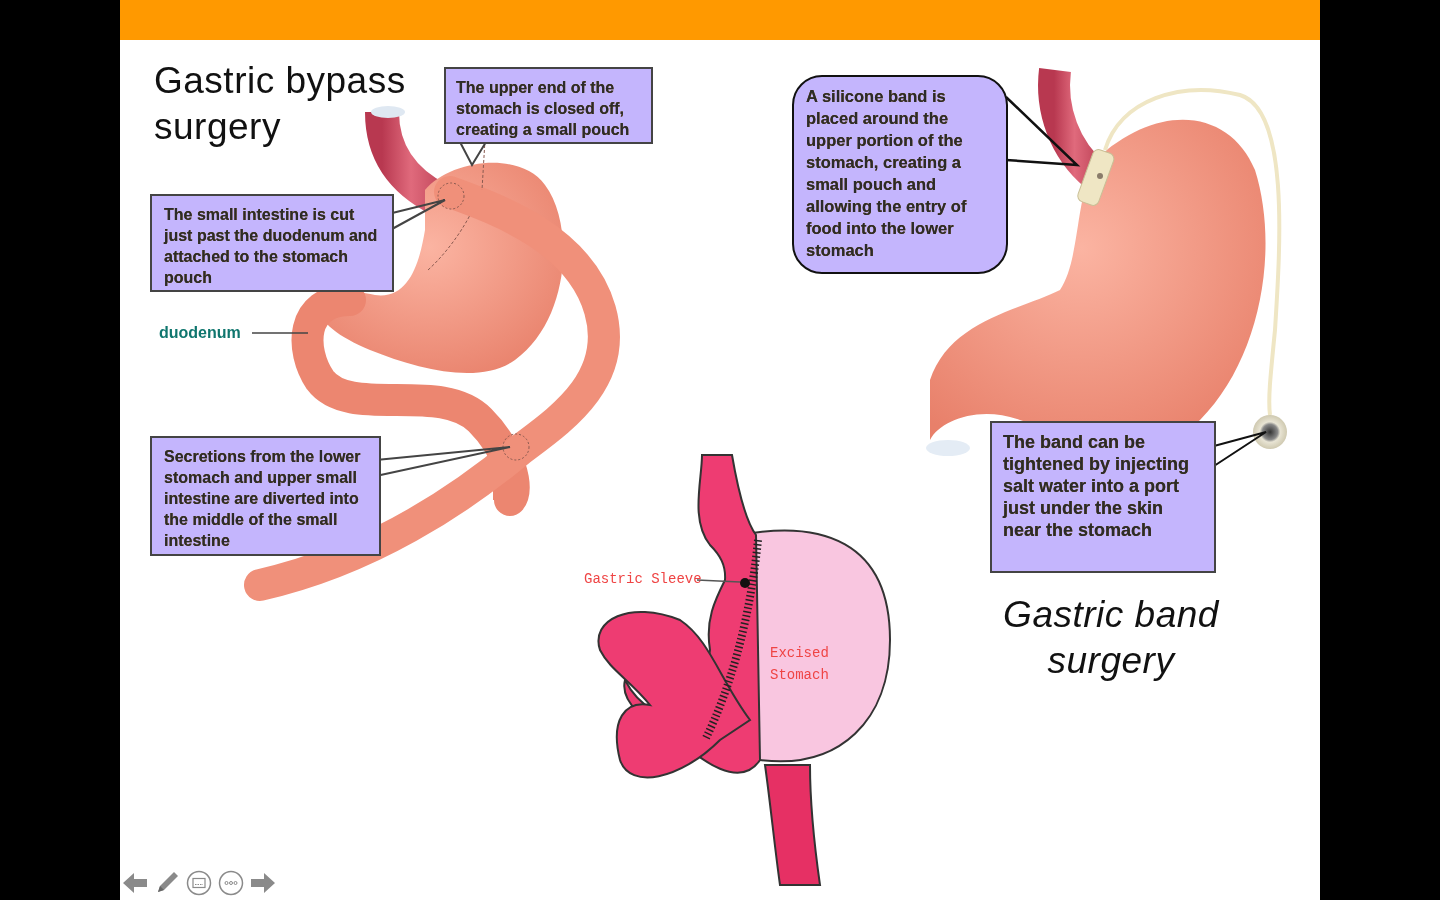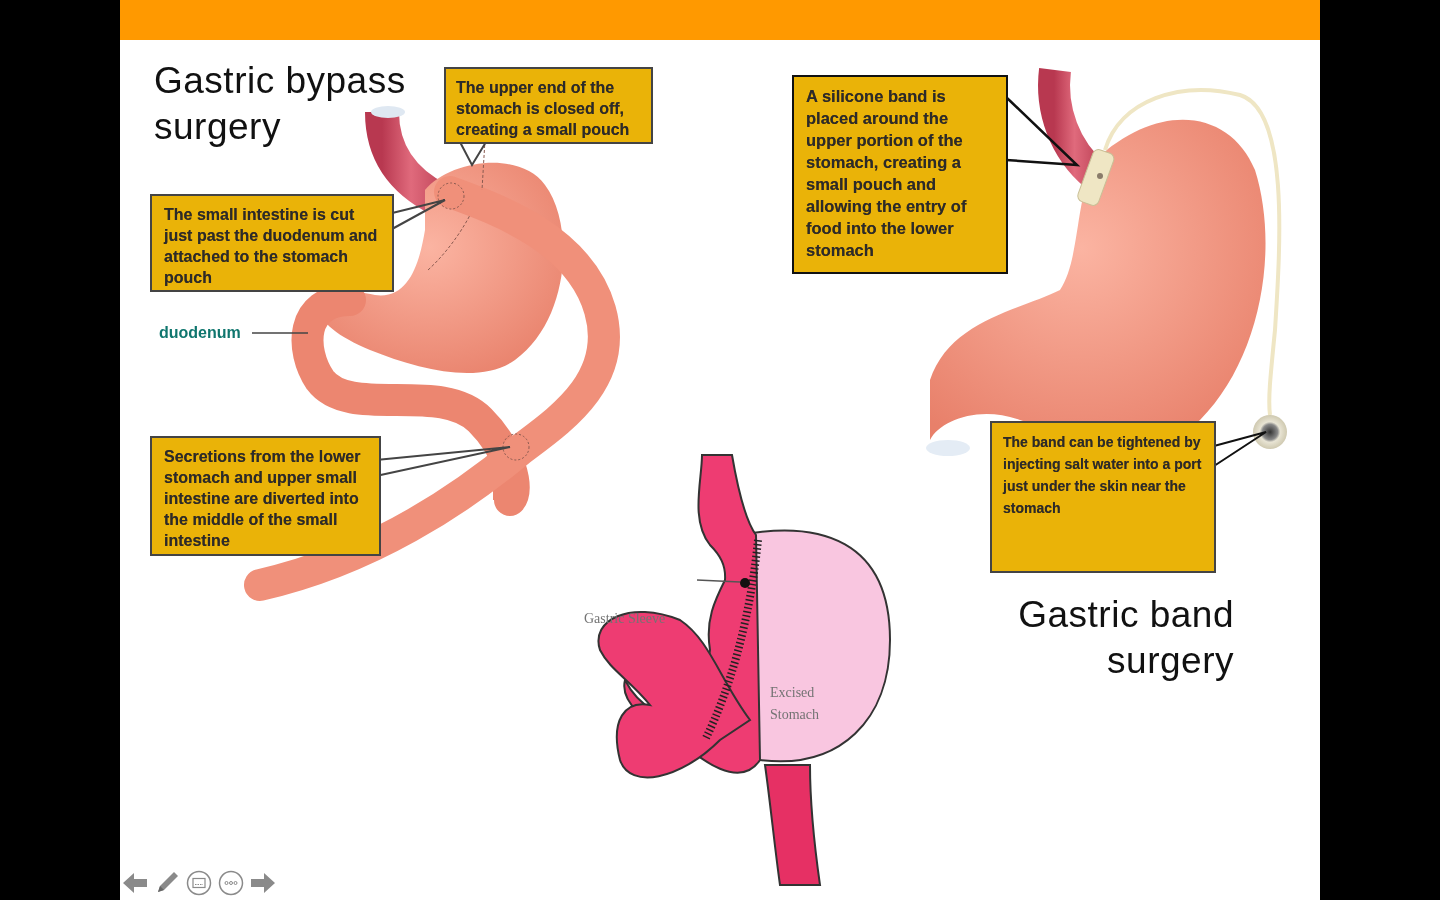--- a/index.html
+++ b/index.html
@@ -1,31 +1,31 @@
 <!DOCTYPE html>
 <html><head>
 <meta charset="utf-8">
 <style>
   html, body { margin:0; padding:0; width:1440px; height:900px; background:#000; overflow:hidden; }
   #slide { position:absolute; left:120px; top:0; width:1200px; height:900px; background:#fff; overflow:hidden; }
   #topbar { position:absolute; left:0; top:0; width:1200px; height:40px; background:#ff9900; }
   .title { position:absolute; font-family:"Liberation Sans", sans-serif; color:#111; line-height:1.25;margin-left:8px; }
   .t-bypass { left:26px; top:58px; font-size:37px; letter-spacing:0.5px; }
-  .t-band { left:860px; top:592px; width:246px; text-align:right; font-size:37px; letter-spacing:0.5px; }
+  .t-band { left:860px; top:592px; width:246px; text-align:center; font-size:37px; letter-spacing:0.5px;font-style:italic; }
   .t-sleeve { left:183px; top:824px; font-size:37px; font-weight:bold; }
-  .callout { position:absolute; background:#eab308; border:2px solid #444; font-family:"Liberation Sans", sans-serif; font-weight:bold; font-size:16px; color:#2b2b2b; line-height:21px; padding:8px 12px; box-sizing:border-box; text-shadow:0 0 0.5px #8a5a00; }
-  .callout.dark { border-color:#111; }
+  .callout { position:absolute; background:#c4b5fd; border:2px solid #444; font-family:"Liberation Sans", sans-serif; font-weight:bold; font-size:16px; color:#2b2b2b; line-height:21px; padding:8px 12px; box-sizing:border-box; text-shadow:0 0 0.5px #8a5a00; }
+  .callout.dark { border-color:#111;border-radius:30px; }
   .c1 { left:324px; top:67px; width:209px; height:77px; padding:8px 10px; line-height:21px; }
   .c2 { left:30px; top:194px; width:244px; height:98px; }
   .c3 { left:30px; top:436px; width:231px; height:120px; }
   .c4 { left:672px; top:75px; width:216px; height:199px; line-height:22px; font-size:16.5px; }
-  .c5 { left:870px; top:421px; width:226px; height:152px; line-height:22px; font-size:14px;padding-left:11px; }
+  .c5 { left:870px; top:421px; width:226px; height:152px; line-height:22px; font-size:18px;padding-left:11px; }
   .small-label { position:absolute; font-family:"Liberation Sans", sans-serif; font-weight:bold; font-size:16px; color:#0f766e; }
   .lbl-duodenum { left:39px; top:324px; }
-  .sleeve-label { position:absolute; font-family:Liberation Serif, serif; font-size:14px; color:#737373;margin-top:40px; }
+  .sleeve-label { position:absolute; font-family:Liberation Mono, monospace; font-size:14px; color:#ef4444; }
   .lbl-gs { left:464px; top:571px; }
   .lbl-ex { left:650px; top:642px; text-align:left; line-height:22px; width:80px; }
   svg.art { position:absolute; left:0; top:0; width:1200px; height:900px; }
   #controls { position:absolute; left:122px; top:866px; height:34px; display:flex; align-items:center; gap:6px; }
   .ctrl { width:26px; height:26px; display:flex; align-items:center; justify-content:center; cursor:pointer; }
 </style>
 </head>
 <body>
 
 <div id="slide">

